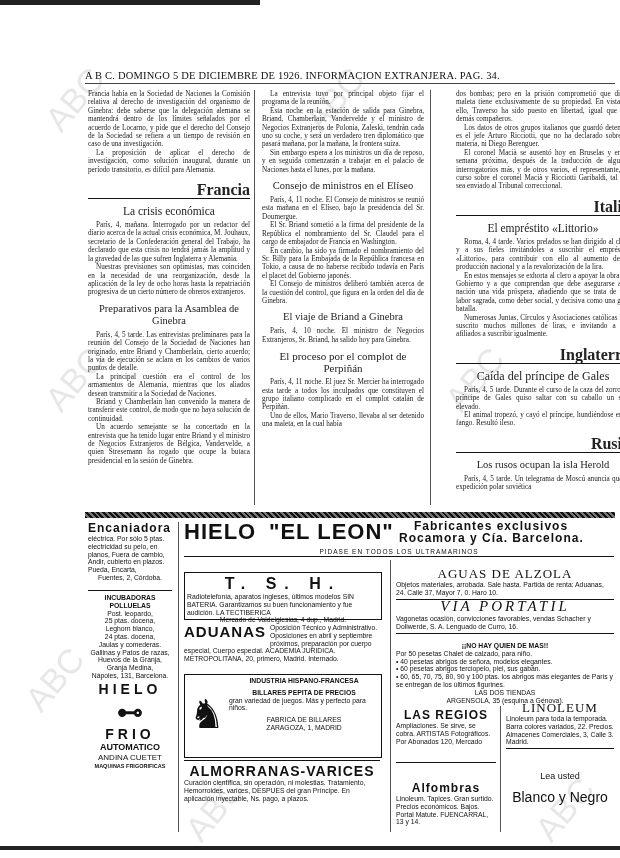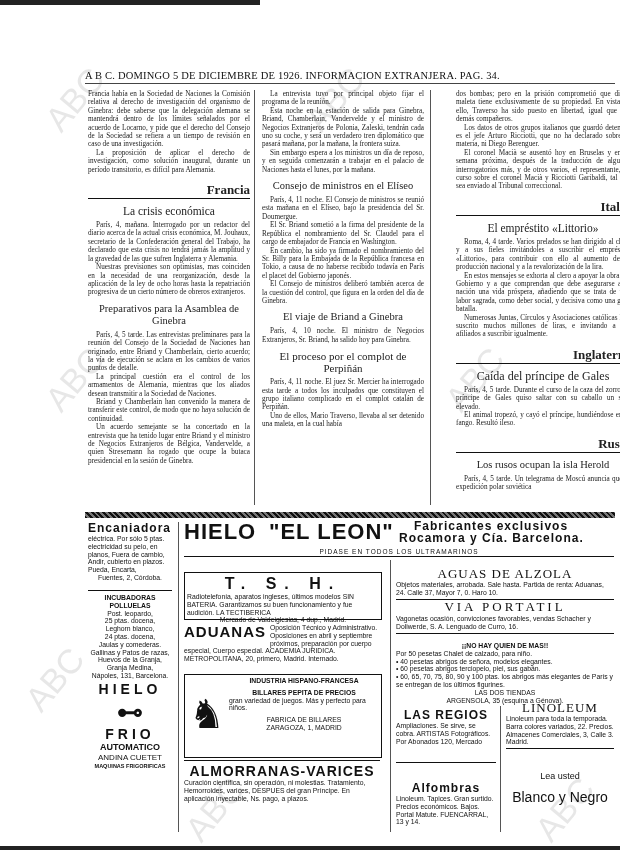--- a/index.html
+++ b/index.html
@@ -3,21 +3,21 @@
 <meta charset="utf-8">
 <style>
   html,body{margin:0;padding:0;background:#fff;}
   body{width:620px;height:858px;position:relative;overflow:hidden;font-family:"DejaVu Serif","Liberation Serif",serif;color:#111;}
   .abs{position:absolute;}
   .topbar{left:0;top:0;width:260px;height:5px;background:#222;}
   .botbar{left:0;top:846px;width:620px;height:4px;background:#222;}
   .header{left:85px;top:70px;width:530px;font-size:10.5px;letter-spacing:0.2px;font-family:"Liberation Serif",serif;border-bottom:1px solid #444;padding-bottom:2px;white-space:nowrap;}
   .col{position:absolute;font-size:7.2px;line-height:8.4px;text-align:justify;font-family:"Liberation Serif",serif;color:#222;}
   .col p{margin:0;text-indent:8px;}
-  .sec-title{font-size:13px;font-weight:bold;text-align:right;border-bottom:1.5px solid #111;margin:8px 0 4px 0;line-height:16px;}
+  .sec-title{font-size:16px;font-weight:bold;text-align:right;border-bottom:1.5px solid #111;margin:8px 0 4px 0;line-height:16px;}
   .sub{font-size:11.5px;text-align:center;margin:6px 0 4px 0;line-height:12px;}
   .vrule{position:absolute;width:1px;background:#555;}
   .hatch{left:85px;top:512px;width:530px;height:6px;background:repeating-linear-gradient(45deg,#111 0 2px,#777 2px 4px);}
   .ad{position:absolute;font-family:"Liberation Sans",sans-serif;color:#111;font-size:6.8px;line-height:7.8px;}
   .adbox{border:1.5px solid #111;}
   .bigtitle{font-weight:bold;letter-spacing:1px;}
   .center{text-align:center;}
   .watermark{position:absolute;font-family:"Liberation Sans",sans-serif;font-size:34px;color:rgba(120,120,120,0.18);transform:rotate(-50deg);pointer-events:none;}
 </style>
 </head>
@@ -146,21 +146,21 @@
   <div>Curación científica, sin operación, ni molestias. Tratamiento, Hemorroides, varices, DESPUES del gran Príncipe. En aplicación inyectable, Ns. pago, a plazos.</div>
 </div>
 
 <div class="vrule" style="left:390px;top:560px;height:272px;"></div>
 
 <div class="ad" style="left:396px;top:566px;width:218px;border-bottom:1px solid #111;padding-bottom:2px;">
   <div class="center" style="font-family:'Liberation Serif',serif;font-size:13px;line-height:15px;letter-spacing:1px;">AGUAS DE ALZOLA</div>
   <div>Objetos materiales, arrobada. Sale hasta. Partida de renta: Aduanas, 24. Calle 37, Mayor 7, 0. Haro 10.</div>
 </div>
 <div class="ad" style="left:396px;top:598px;width:218px;border-bottom:1px solid #111;padding-bottom:2px;">
-  <div class="center" style="font-family:'Liberation Serif',serif;font-size:13px;line-height:17px;letter-spacing:3px;">VIA PORTATIL</div>
+  <div class="center" style="font-family:'Liberation Serif',serif;font-size:15px;line-height:17px;letter-spacing:3px;font-style:italic;">VIA PORTATIL</div>
   <div>Vagonetas ocasión, convicciones favorables, vendas Schacher y Doliwerde, S. A. Lenguado de Curro, 16.</div>
 </div>
 <div class="ad" style="left:396px;top:642px;width:218px;">
   <div class="center" style="font-weight:bold;">¡¡NO HAY QUIEN DE MAS!!</div>
   <div>Por 50 pesetas Chalet de calzado, para niño.</div>
   <div>• 40 pesetas abrigos de señora, modelos elegantes.</div>
   <div>• 60 pesetas abrigos terciopelo, piel, sus gabán.</div>
   <div>• 60, 65, 70, 75, 80, 90 y 100 ptas. los abrigos más elegantes de París y se entregan de los últimos figurines.</div>
   <div class="center">LAS DOS TIENDAS</div>
   <div class="center">ARGENSOLA, 35 (esquina a Génova).</div>

